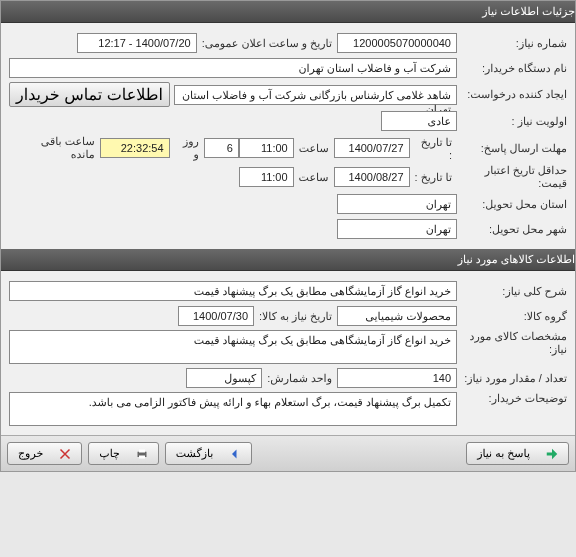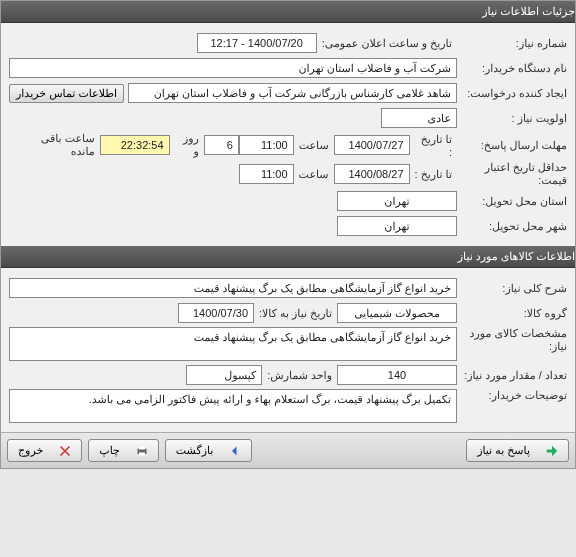--- a/index.html
+++ b/index.html
@@ -50,31 +50,31 @@
 .field {
   background: #fff;
   border: 1px solid #888;
   padding: 2px 5px;
   font-size: 11px;
   height: 20px;
   line-height: 14px;
   color: #222;
 }
 .field-wide { flex: 1; }
-.field-w120 { width: 120px; text-align: center; }
+.field-w120 { width: 120px; }
 .field-w100 { width: 76px; }
 .field-w60 { width: 55px; }
 .field-w70 { width: 70px; }
 .field-w40 { width: 35px; }
 .field-ta { height: 34px; flex:1; }
 .btn-inline {
   background: linear-gradient(to bottom,#f8f8f8,#d8d8d8);
   border: 1px solid #888;
   padding: 2px 6px;
-  font-size: 11px;
+  font-size: 16px;
   margin-right: 4px;
   cursor: pointer;
   border-radius: 2px;
 }
 .yellow {
   background: #fff9b0;
 }
 .footer {
   background: linear-gradient(to bottom,#e8e8e8,#d0d0d0);
   padding: 6px;
@@ -103,20 +103,21 @@
 <div class="window">
 
   <div class="section-header">
     <span>جزئیات اطلاعات نیاز</span>
   </div>
 
   <div class="section-body">
 
     <div class="row">
       <span class="label">شماره نیاز:</span>
+      <span class="field field-w120">1200005070000040</span>
       <span class="label-sm">تاریخ و ساعت اعلان عمومی:</span>
       <span class="field field-w120">1400/07/20 - 12:17</span>
     </div>
 
     <div class="row">
       <span class="label">نام دستگاه خریدار:</span>
       <span class="field field-wide">شرکت آب و فاضلاب استان تهران</span>
     </div>
 
     <div class="row">

